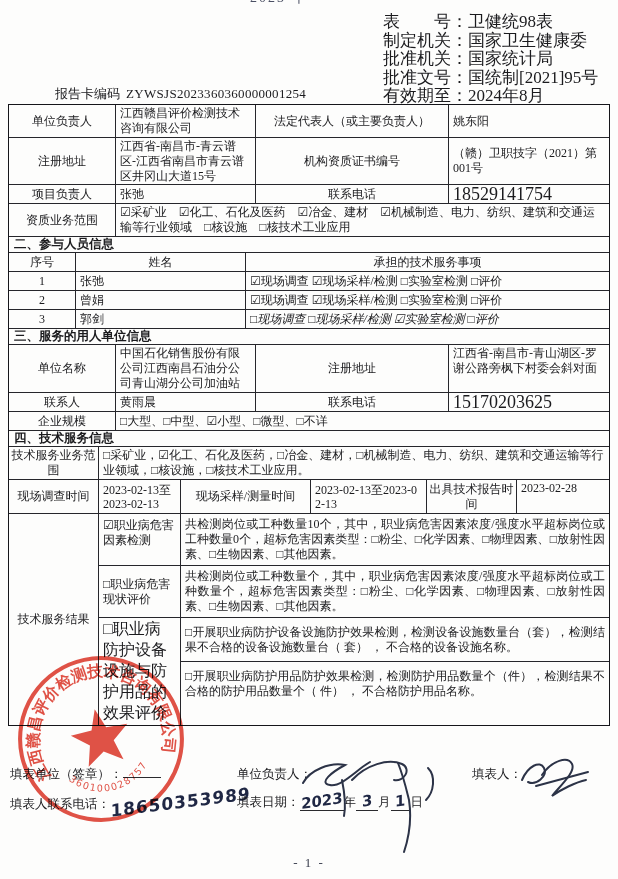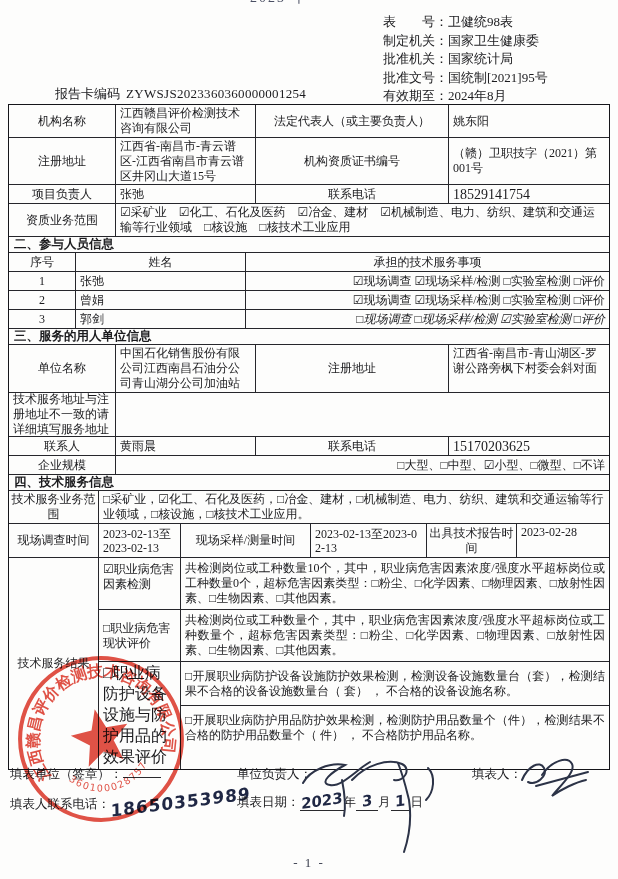--- a/index.html
+++ b/index.html
@@ -3,35 +3,35 @@
 <meta charset="utf-8">
 <style>
   html,body{margin:0;padding:0;}
   body{
     width:618px;height:879px;background:#fdfdfc;position:relative;overflow:hidden;
     font-family:"Liberation Serif","DejaVu Serif",serif;color:#1b1b1e;
     -webkit-font-smoothing:antialiased;
   }
   *{box-sizing:border-box;}
   .topfrag{position:absolute;top:-11px;left:250px;font-size:14px;color:#4a4f63;letter-spacing:2px;}
-  .meta{position:absolute;left:383px;top:13px;font-size:13px;line-height:18.6px;}
+  .meta{position:absolute;left:383px;top:13px;font-size:17px;line-height:18.6px;}
   .meta .mrow{white-space:nowrap;}
   .codeline{position:absolute;left:55px;top:85px;font-size:13px;white-space:nowrap;}
   .codeline .code{font-family:"Liberation Serif","DejaVu Serif",serif;letter-spacing:.3px;margin-left:6px;}
   .tbl{position:absolute;left:8px;top:104px;width:602px;border:1.5px solid #15151a;background:transparent;}
   .bar{height:16px;border-bottom:1px solid #26262b;font-weight:bold;font-size:12.5px;line-height:15px;padding:0 5px;}
   .row{display:flex;border-bottom:1px solid #26262b;}
   .row:last-child{border-bottom:none;}
   .cell{border-right:1px solid #26262b;display:flex;align-items:center;font-size:12px;line-height:15px;overflow:hidden;}
   .cell:last-child{border-right:none;}
   .lab{justify-content:center;text-align:center;padding:1px 2px;}
   .val{padding:1px 4px;text-align:left;}
-  .num{font-size:14px;}
+  .num{font-size:18px;}
   .dt{font-size:12px;word-break:break-all;line-height:14px;}
-  .cb{letter-spacing:0;justify-content:flex-end;}
+  .cb{letter-spacing:0;}
   .group{display:flex;}
   .gleft{border-right:1px solid #26262b;display:flex;align-items:center;justify-content:center;font-size:12px;}
   .gright{display:flex;flex-direction:column;flex:1;}
   .gright .row:last-child{border-bottom:none;}
   .just{text-align:justify;}
   
   .f1,.f2{position:absolute;font-size:12.5px;white-space:nowrap;}
   .slot{display:inline-block;border-bottom:1px solid #2a2a2e;text-align:center;}
   .hand{font-family:"DejaVu Sans",sans-serif;color:#1f2744;font-weight:bold;display:inline-block;}
   .hand.phone{font-size:17px;transform:rotate(-7deg) skewX(-6deg);letter-spacing:1px;}
@@ -54,21 +54,21 @@
 </div>
 
 <div class="codeline">
   <span>报告卡编码</span><span class="code">ZYWSJS2023360360000001254</span>
 </div>
 
 <div class="tbl">
 
   <div class="row" style="height:33px;">
     <div class="cell lab" style="width:107px;">
-        <span>机构名称</span>
+        <span>单位负责人</span>
       </div>
     <div class="cell val" style="width:140px;">
         <span>江西赣昌评价检测技术咨询有限公司</span>
       </div>
     <div class="cell lab" style="width:193px;">
         <span>法定代表人（或主要负责人）</span>
       </div>
     <div class="cell val" style="width:160px;">
         <span>姚东阳</span>
       </div>
@@ -162,28 +162,20 @@
         <span>单位名称</span>
       </div>
     <div class="cell val" style="width:140px;">
         <span>中国石化销售股份有限公司江西南昌石油分公司青山湖分公司加油站</span>
       </div>
     <div class="cell lab" style="width:193px;">
         <span>注册地址</span>
       </div>
     <div class="cell val" style="width:160px;align-items:flex-start;">
         <span>江西省-南昌市-青山湖区-罗谢公路旁枫下村委会斜对面</span>
-      </div>
-  </div>
-  <div class="row" style="height:44px;">
-    <div class="cell val" style="width:107px;">
-        <span>技术服务地址与注册地址不一致的请详细填写服务地址</span>
-      </div>
-    <div class="cell val" style="width:493px;">
-        <span></span>
       </div>
   </div>
   <div class="row" style="height:19px;">
     <div class="cell lab" style="width:107px;">
         <span>联系人</span>
       </div>
     <div class="cell val" style="width:140px;">
         <span>黄雨晨</span>
       </div>
     <div class="cell lab" style="width:193px;">

